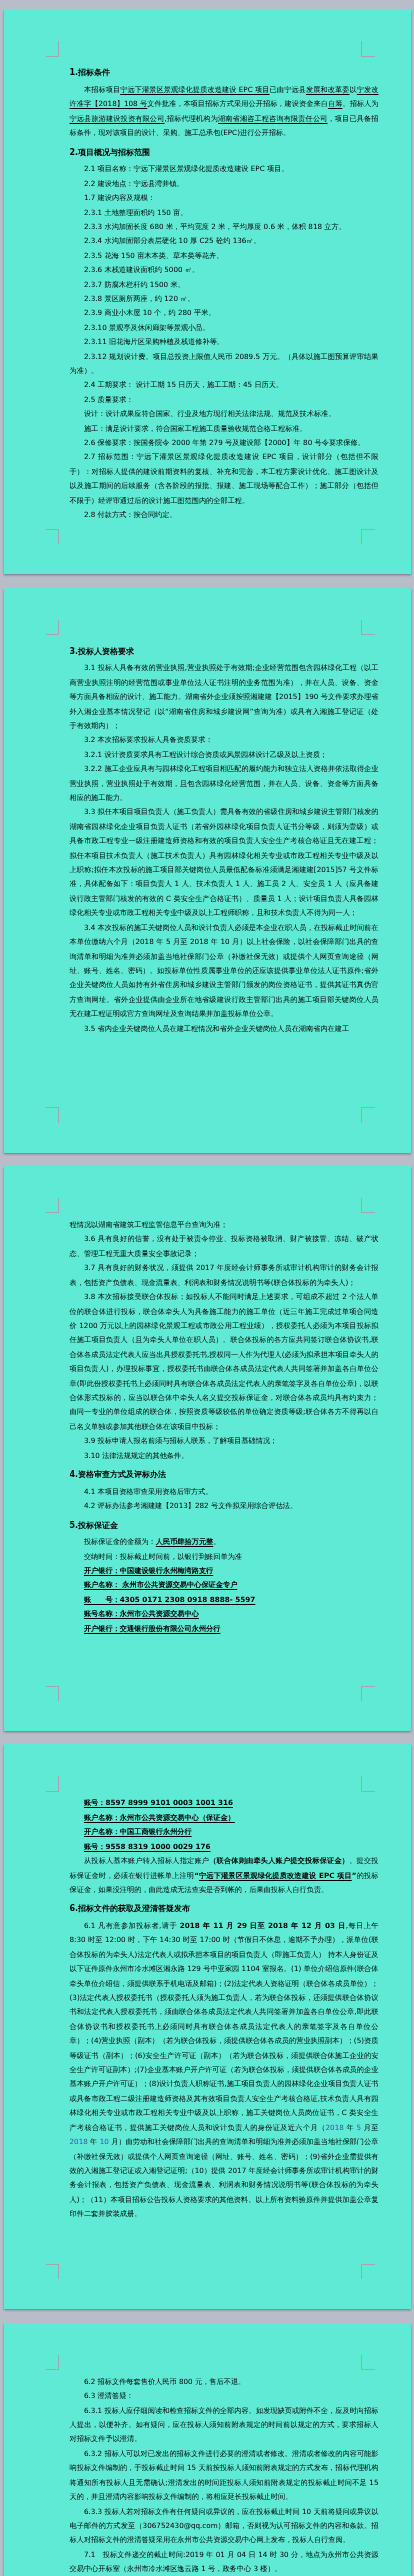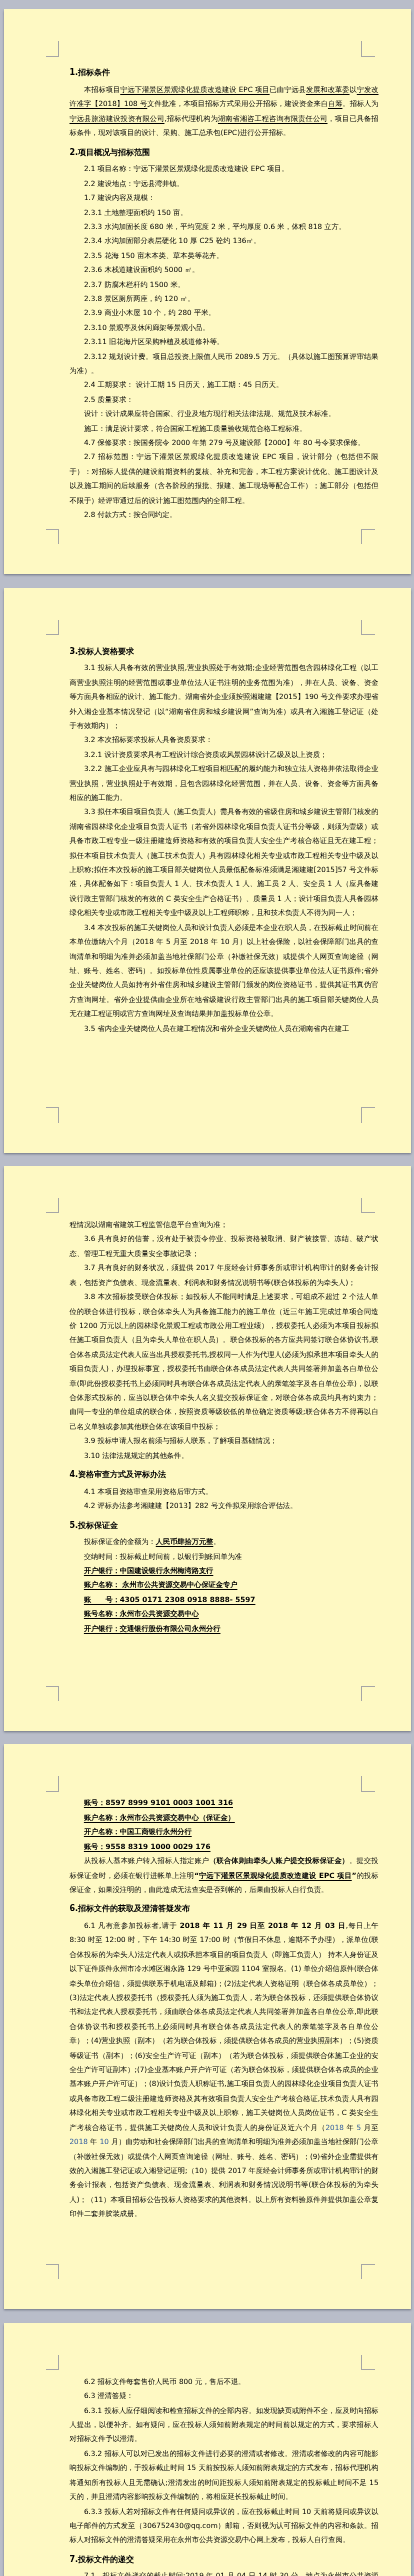--- a/index.html
+++ b/index.html
@@ -3,21 +3,21 @@
 <meta charset="utf-8">
 <style>
   html,body{margin:0;padding:0;background:#b9bdc9;}
   body{font-family:"DejaVu Sans",sans-serif;color:#000;width:414px;}
   .canvas{width:414px;}
   .page{
     position:relative;
     width:407px;
     height:565px;
     margin:0 auto 13.4px auto;
-    background:#fef9c3;
+    background:#5eead4;
     overflow:hidden;
     box-shadow:0 1.5px 2.1px rgba(80,86,102,0.65), 0 -0.5px 1px rgba(80,86,102,0.25);
     box-sizing:border-box;
     padding:52px 32px 0 66px;
   }
   .page:first-child{margin-top:9.3px;}
   .mark{position:absolute;width:12.4px;height:14.4px;border:0 solid #a6a6a6;}
   .mark.tl{top:32px;left:42px;border-right-width:0.5px;border-bottom-width:0.5px;}
   .mark.tr{top:32px;right:36px;border-left-width:0.5px;border-bottom-width:0.5px;}
   .mark.bl{bottom:30px;left:42px;border-right-width:0.5px;border-top-width:0.5px;}
@@ -52,21 +52,21 @@
       <div class="blk p">2.3.7 防腐木栏杆约 1500 米。</div>
       <div class="blk p">2.3.8 景区厕所两座，约 120 ㎡。</div>
       <div class="blk p">2.3.9 商业小木屋 10 个，约 280 平米。</div>
       <div class="blk p">2.3.10 景观亭及休闲廊架等景观小品。</div>
       <div class="blk p">2.3.11 旧花海片区采购种植及栈道修补等。</div>
       <div class="blk p">2.3.12 规划设计费。项目总投资上限值人民币 2089.5 万元。（具体以施工图预算评审结果为准）。</div>
       <div class="blk p">2.4 工期要求： 设计工期 15 日历天，施工工期：45 日历天。</div>
       <div class="blk p">2.5 质量要求：</div>
       <div class="blk p">设计：设计成果应符合国家、行业及地方现行相关法律法规、规范及技术标准。</div>
       <div class="blk p">施工：满足设计要求，符合国家工程施工质量验收规范合格工程标准。</div>
-      <div class="blk p">4.7 保修要求：按国务院令 2000 年第 279 号及建设部【2000】年 80 号令要求保修。</div>
+      <div class="blk p">2.6 保修要求：按国务院令 2000 年第 279 号及建设部【2000】年 80 号令要求保修。</div>
       <div class="blk p">2.7 招标范围：宁远下灌景区景观绿化提质改造建设 EPC 项目，设计部分（包括但不限于）：对招标人提供的建设前期资料的复核、补充和完善，本工程方案设计优化、施工图设计及以及施工期间的后续服务（含各阶段的报批、报建、施工现场等配合工作）；施工部分（包括但不限于）经评审通过后的设计施工图范围内的全部工程。</div>
       <div class="blk p">2.8 付款方式：按合同约定。</div>
     </section>
     <section class="page">
       <i class="mark tl"></i>
       <i class="mark tr"></i>
       <i class="mark bl"></i>
       <i class="mark br"></i>
       <div class="blk h1">3.投标人资格要求</div>
       <div class="blk p">3.1 投标人具备有效的营业执照,营业执照处于有效期;企业经营范围包含园林绿化工程（以工商营业执照注明的经营范围或事业单位法人证书注明的业务范围为准），并在人员、设备、资金等方面具备相应的设计、施工能力。湖南省外企业须按照湘建建【2015】190 号文件要求办理省外入湘企业基本情况登记（以“湖南省住房和城乡建设网”查询为准）或具有入湘施工登记证（处于有效期内）；</div>
@@ -114,17 +114,16 @@
       <div class="blk p"><span>6.1 凡有意参加投标者,请于 </span><span class="b">2018 年 11 月 29 日至 2018 年 12 月 03 日</span><span>,每日上午 8:30 时至 12:00 时，下午 14:30 时至 17:00 时（节假日不休息，逾期不予办理），派单位(联合体投标的为牵头人)法定代表人或拟承担本项目的项目负责人（即施工负责人） 持本人身份证及以下证件原件永州市冷水滩区湘永路 129 号中亚家园 1104 室报名。(1) 单位介绍信原件(联合体牵头单位介绍信，须提供联系手机电话及邮箱)；(2)法定代表人资格证明（联合体各成员单位）；(3)法定代表人授权委托书（授权委托人须为施工负责人，若为联合体投标，还须提供联合体协议书和法定代表人授权委托书，须由联合体各成员法定代表人共同签署并加盖各自单位公章,即此联合体协议书和授权委托书上必须同时具有联合体各成员法定代表人的亲笔签字及各自单位公章）；(4)营业执照（副本）（若为联合体投标，须提供联合体各成员的营业执照副本）；(5)资质等级证书（副本）；(6)安全生产许可证（副本）（若为联合体投标，须提供联合体施工企业的安全生产许可证副本）;(7)企业基本账户开户许可证（若为联合体投标，须提供联合体各成员的企业基本账户开户许可证）；(8)设计负责人职称证书,施工项目负责人的园林绿化企业项目负责人证书或具备市政工程二级注册建造师资格及其有效项目负责人安全生产考核合格证,技术负责人具有园林绿化相关专业或市政工程相关专业中级及以上职称，施工关键岗位人员岗位证书，C 类安全生产考核合格证书，提供施工关键岗位人员和设计负责人的身份证及近六个月（</span><span class="blue">2018</span><span> 年 </span><span class="blue">5</span><span> 月至 </span><span class="blue">2018</span><span> 年 </span><span class="blue">10</span><span> 月）由劳动和社会保障部门出具的查询清单和明细为准并必须加盖当地社保部门公章（补缴社保无效）或提供个人网页查询途径（网址、账号、姓名、密码）；(9)省外企业需提供有效的入湘施工登记证或入湘登记证明;（10）提供 2017 年度经会计师事务所或审计机构审计的财务会计报表，包括资产负债表、现金流量表、利润表和财务情况说明书等(联合体投标的为牵头人)；（11）本项目招标公告投标人资格要求的其他资料。以上所有资料验原件并提供加盖公章复印件二套并胶装成册。</span></div>
     </section>
     <section class="page">
       <i class="mark tl"></i>
       <i class="mark tr"></i>
       <div class="blk p">6.2 招标文件每套售价人民币 800 元，售后不退。</div>
       <div class="blk p">6.3 澄清答疑：</div>
       <div class="blk p">6.3.1 投标人应仔细阅读和检查招标文件的全部内容。如发现缺页或附件不全，应及时向招标人提出，以便补齐。如有疑问，应在投标人须知前附表规定的时间前以规定的方式，要求招标人对招标文件予以澄清。</div>
       <div class="blk p">6.3.2 招标人可以对已发出的招标文件进行必要的澄清或者修改。澄清或者修改的内容可能影响投标文件编制的，于投标截止时间 15 天前按投标人须知前附表规定的方式发布，招标代理机构将通知所有投标人且无需确认;澄清发出的时间距投标人须知前附表规定的投标截止时间不足 15 天的，并且澄清内容影响投标文件编制的，将相应延长投标截止时间。</div>
       <div class="blk p">6.3.3 投标人若对招标文件有任何疑问或异议的，应在投标截止时间 10 天前将疑问或异议以电子邮件的方式发至（306752430@qq.com）邮箱，否则视为认可招标文件的内容和条款。招标人对招标文件的澄清答疑采用在永州市公共资源交易中心网上发布，投标人自行查阅。</div>
-      <div class="blk h1">7.投标文件的递交</div>
       <div class="blk p">7.1　投标文件递交的截止时间:2019 年 01 月 04 日 14 时 30 分，地点为永州市公共资源交易中心开标室（永州市冷水滩区逸云路 1 号，政务中心 3 楼）。</div>
     </section>
   </main>
 
 
 </body></html>

